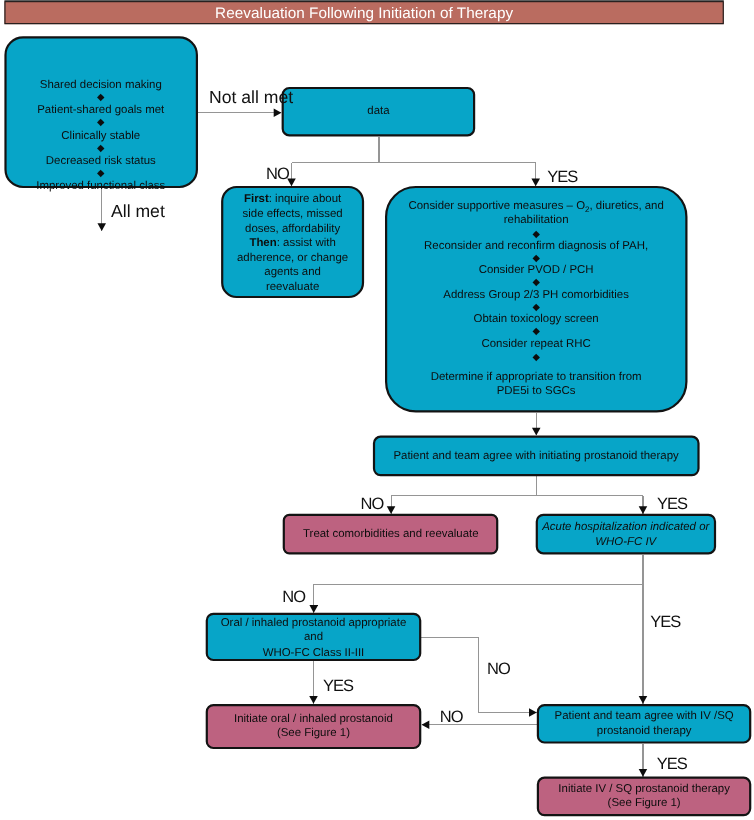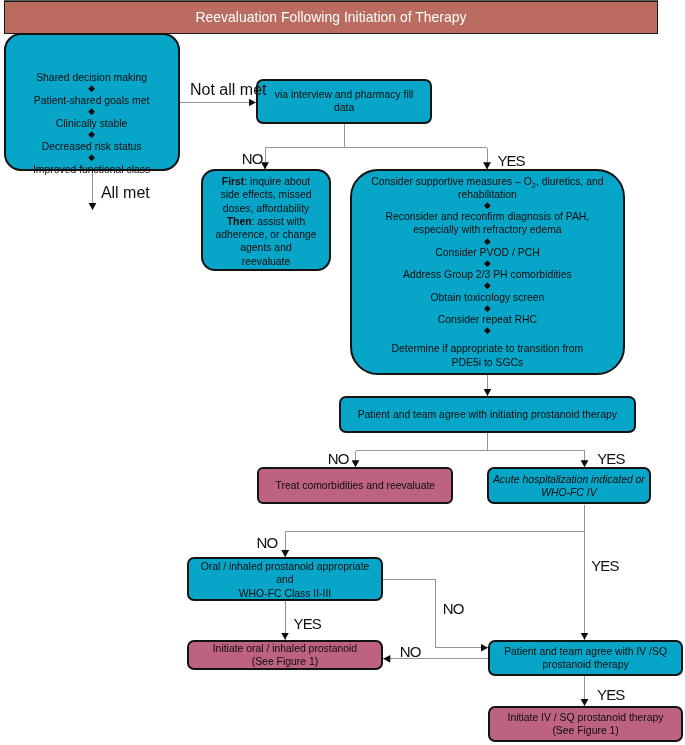--- a/index.html
+++ b/index.html
@@ -1,21 +1,21 @@
 <!DOCTYPE html>
 <html><head>
 <meta charset="utf-8">
 <title>Reevaluation Following Initiation of Therapy</title>
 <style>
   html,body{margin:0;padding:0;background:#ffffff;}
   body{width:685px;height:745px;position:relative;overflow:hidden;
        font-family:"Liberation Sans",sans-serif;-webkit-font-smoothing:antialiased;will-change:opacity;}
   #stage{position:absolute;left:0;top:0;width:685px;height:745px;}
 
-  .title-bar{position:absolute;left:4px;top:1px;width:654px;height:33px;
+  .title-bar{position:absolute;left:4px;top:1px;width:654px;height:21px;
      background:#ba6c60;border:1.4px solid #191919;box-sizing:border-box;
      color:#ffffff;display:flex;align-items:center;justify-content:center;
      font-size:13.9px;letter-spacing:0.04px;line-height:1;}
   .title-cap{position:absolute;left:4px;top:0px;width:654px;height:1px;background:#5d5f5f;}
 
   .node{position:absolute;box-sizing:border-box;border:2px solid #131313;
      display:flex;align-items:center;justify-content:center;text-align:center;
      color:#0d0d0d;font-size:10.4px;line-height:13.2px;}
   .node > .inner{width:100%;padding:0 3px;box-sizing:border-box;}
   .teal{background:#07a5c8;}
@@ -78,21 +78,20 @@
       <span class="dia">◆</span>
       <div>Decreased risk status</div>
       <span class="dia">◆</span>
       <div>Improved functional class</div>
     </div>
   </div>
 
 
   <div class="node teal" style="left:256.2px;top:78.6px;width:175.8px;height:45.7px;border-radius:7px;">
     <div class="inner">
-      <div>via interview and pharmacy fill</div>
       <div>data</div>
     </div>
   </div>
 
   <div class="node teal node-firstthen" style="left:201px;top:169px;width:130px;height:102px;border-radius:14px;">
     <div class="inner">
       <div><b>First</b><span>: inquire about</span></div>
       <div>side effects, missed</div>
       <div>doses, affordability</div>
       <div><b>Then</b><span>: assist with</span></div>
@@ -101,21 +100,20 @@
       <div>reevaluate</div>
     </div>
   </div>
 
   <div class="node teal" style="left:350.1px;top:168.5px;width:274.6px;height:206.5px;border-radius:28px;">
     <div class="inner">
       <div><span>Consider supportive measures – O</span><sub>2</sub><span>, diuretics, and</span></div>
       <div>rehabilitation</div>
       <span class="dia">◆</span>
       <div>Reconsider and reconfirm diagnosis of PAH,</div>
-      <div>especially with refractory edema</div>
       <span class="dia">◆</span>
       <div>Consider PVOD / PCH</div>
       <span class="dia">◆</span>
       <div>Address Group 2/3 PH comorbidities</div>
       <span class="dia">◆</span>
       <div>Obtain toxicology screen</div>
       <span class="dia">◆</span>
       <div>Consider repeat RHC</div>
       <span class="dia">◆</span>
       <div class="gap-before">Determine if appropriate to transition from</div>
@@ -143,21 +141,21 @@
   </div>
 
   <div class="node teal node-oral" style="left:186.9px;top:557.2px;width:196.2px;height:43.5px;border-radius:7px;">
     <div class="inner">
       <div>Oral / inhaled prostanoid appropriate</div>
       <div>and</div>
       <div>WHO-FC Class II-III</div>
     </div>
   </div>
 
-  <div class="node pink" style="left:186.7px;top:639.8px;width:196.5px;height:30px;border-radius:7px;justify-content:flex-end;">
+  <div class="node pink" style="left:186.7px;top:639.8px;width:196.5px;height:41px;border-radius:7px;justify-content:flex-end;">
     <div class="inner">
       <div>Initiate oral / inhaled prostanoid</div>
       <div>(See Figure 1)</div>
     </div>
   </div>
 
   <div class="node teal" style="left:488px;top:639.8px;width:195.2px;height:36.2px;border-radius:7px;">
     <div class="inner">
       <div>Patient and team agree with IV /SQ</div>
       <div>prostanoid therapy</div>

